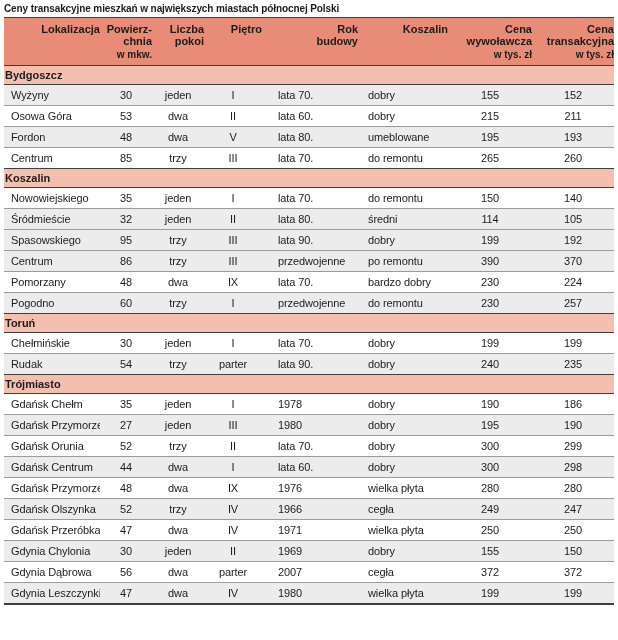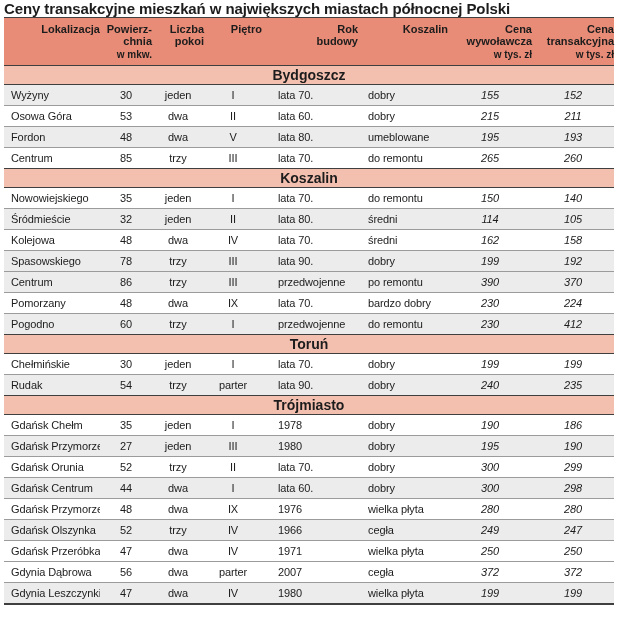--- a/index.html
+++ b/index.html
@@ -11,57 +11,57 @@
     --border-light:#9b9b9b;
     --text-main:#1c1c1c;
     --footer-text:#8b8b8b;
   }
   html,body{margin:0;padding:0;}
   body{
     width:618px;height:640px;overflow:hidden;background:#fff;
     font-family:"Liberation Sans",sans-serif;color:var(--text-main);
   }
   .title{
-    font-size:15px;font-weight:bold;letter-spacing:-0.1px;
+    font-size:10px;font-weight:bold;letter-spacing:-0.1px;
     padding:3px 4px 2px 4px;line-height:12px;
   }
   table{
     border-collapse:collapse;table-layout:fixed;width:610px;margin:0 4px;
     border-top:1px solid var(--border-dark);
     border-bottom:2px solid var(--border-dark);
   }
   th{
     background:var(--header-bg);font-size:11px;font-weight:bold;
     vertical-align:top;padding:5px 0 4px 0;line-height:12px;
     white-space:pre-line;border-bottom:1px solid var(--border-dark);
     text-align:right;
   }
   th.col-loc{text-align:right;padding-left:25px;}
   th .sub{display:block;font-weight:bold;font-size:10px;margin-top:2px;letter-spacing:0;}
   tr.section-row td{
-    background:var(--section-bg);font-weight:bold;text-align:center;
-    font-size:14px;height:16px;line-height:16px;
+    background:var(--section-bg);font-weight:bold;text-align:left;
+    font-size:11px;height:16px;line-height:16px;
     border-top:1px solid var(--border-dark);
     border-bottom:1px solid var(--border-dark);
   }
   tr.data-row{background:var(--row-plain);}
   tr.data-row.shaded{background:var(--row-shaded);margin-top:40px;}
   tr.data-row td{
     font-size:11px;height:18px;line-height:18px;letter-spacing:-0.1px;
     border-top:1px solid var(--border-light);
     overflow:hidden;white-space:nowrap;
   }
   tr.data-row td:nth-child(1){text-align:left;padding-left:7px;}
   tr.data-row td:nth-child(2),
   tr.data-row td:nth-child(3),
   tr.data-row td:nth-child(4){text-align:center;}
   tr.data-row td:nth-child(5){text-align:left;padding-left:16px;}
   tr.data-row td:nth-child(6){text-align:left;padding-left:10px;}
   tr.data-row td:nth-child(7),
-  tr.data-row td:nth-child(8){text-align:center;font-style:italic;}
+  tr.data-row td:nth-child(8){text-align:center;}
 </style>
 </head>
 <body>
 
 <div class="title">Ceny transakcyjne mieszkań w największych miastach północnej Polski</div>
 
 <table>
   <colgroup>
     <col style="width:96px">
     <col style="width:52px">
@@ -149,33 +149,23 @@
       <tr class="data-row shaded">
         <td>Śródmieście</td>
         <td>32</td>
         <td>jeden</td>
         <td>II</td>
         <td>lata 80.</td>
         <td>średni</td>
         <td>114</td>
         <td>105</td>
       </tr>
-      <tr class="data-row">
-        <td>Kolejowa</td>
-        <td>48</td>
-        <td>dwa</td>
-        <td>IV</td>
-        <td>lata 70.</td>
-        <td>średni</td>
-        <td>162</td>
-        <td>158</td>
-      </tr>
       <tr class="data-row shaded">
         <td>Spasowskiego</td>
-        <td>78</td>
+        <td>95</td>
         <td>trzy</td>
         <td>III</td>
         <td>lata 90.</td>
         <td>dobry</td>
         <td>199</td>
         <td>192</td>
       </tr>
       <tr class="data-row shaded">
         <td>Centrum</td>
         <td>86</td>
@@ -197,21 +187,21 @@
         <td>224</td>
       </tr>
       <tr class="data-row shaded">
         <td>Pogodno</td>
         <td>60</td>
         <td>trzy</td>
         <td>I</td>
         <td>przedwojenne</td>
         <td>do remontu</td>
         <td>230</td>
-        <td>412</td>
+        <td>257</td>
       </tr>
       <tr class="section-row">
         <td colspan="8">Toruń</td>
       </tr>
       <tr class="data-row">
         <td>Chełmińskie</td>
         <td>30</td>
         <td>jeden</td>
         <td>I</td>
         <td>lata 70.</td>
@@ -295,20 +285,30 @@
       <tr class="data-row">
         <td>Gdańsk Przeróbka</td>
         <td>47</td>
         <td>dwa</td>
         <td>IV</td>
         <td>1971</td>
         <td>wielka płyta</td>
         <td>250</td>
         <td>250</td>
       </tr>
+      <tr class="data-row shaded">
+        <td>Gdynia Chylonia</td>
+        <td>30</td>
+        <td>jeden</td>
+        <td>II</td>
+        <td>1969</td>
+        <td>dobry</td>
+        <td>155</td>
+        <td>150</td>
+      </tr>
       <tr class="data-row">
         <td>Gdynia Dąbrowa</td>
         <td>56</td>
         <td>dwa</td>
         <td>parter</td>
         <td>2007</td>
         <td>cegła</td>
         <td>372</td>
         <td>372</td>
       </tr>

